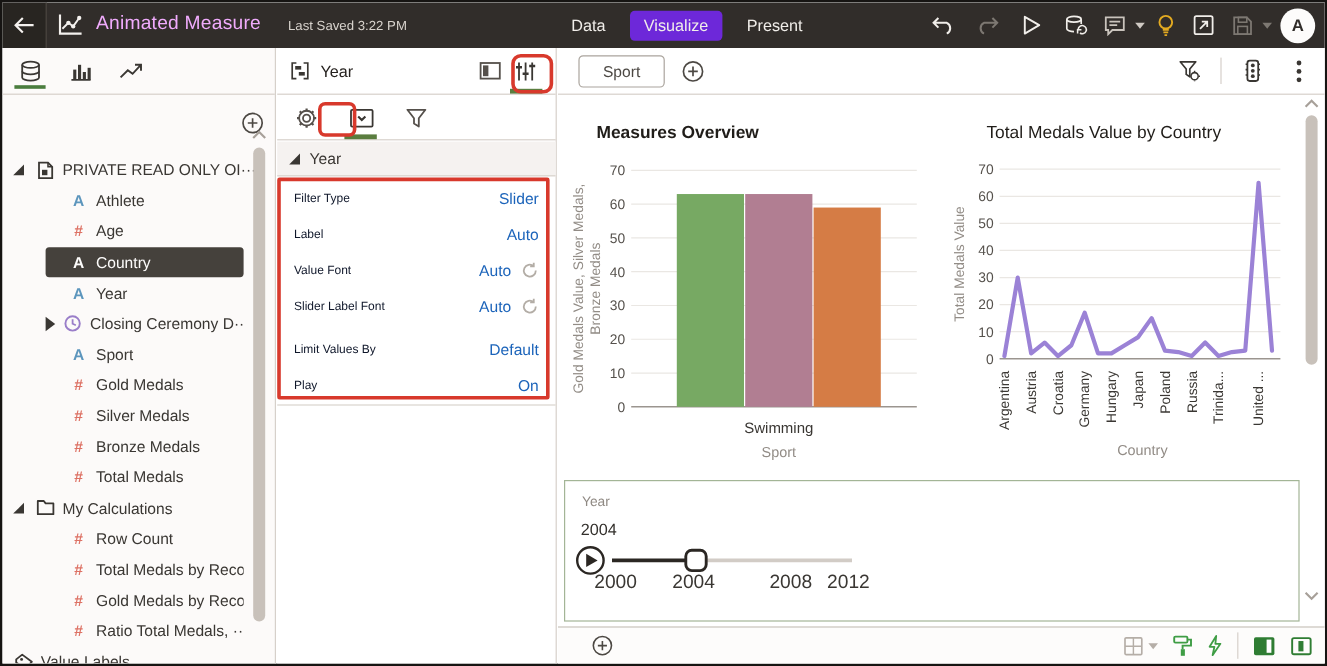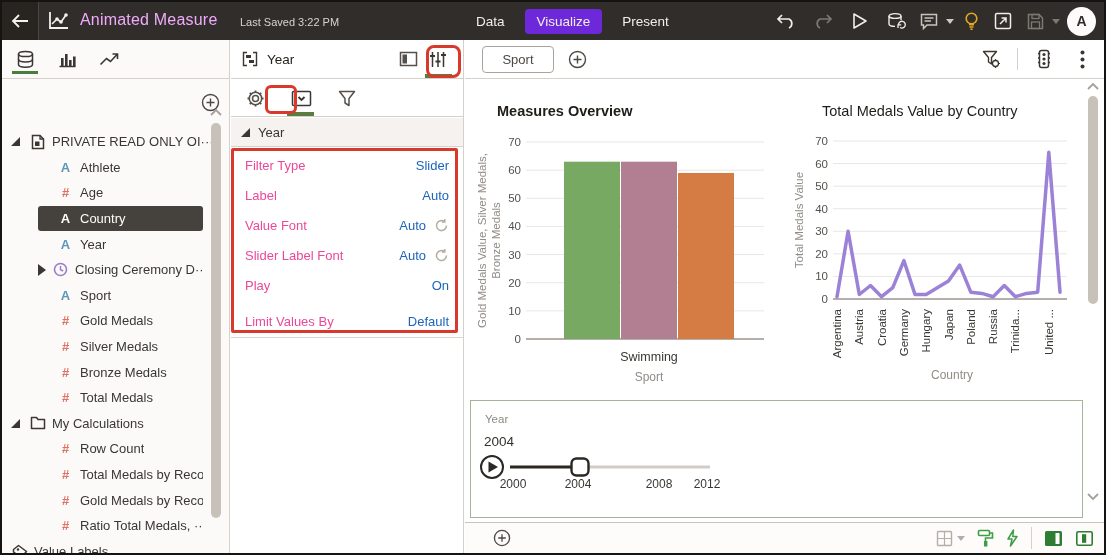--- a/index.html
+++ b/index.html
@@ -49,21 +49,21 @@
   .fp-title { font-size:13.5px; color:#26221f; margin-left:8px; flex:1;}
   .fp-hd-ic { position:relative; width:30px; height:34px; display:flex; align-items:center; justify-content:center; cursor:pointer;}
   .fp-hd-ic.active-green::after { content:""; position:absolute; left:2px; bottom:-2px; width:27px; height:4px; background:#5a7d3f;}
   .fp-toolbar { position:absolute; left:0; top:40px; width:100%; height:37px; border-bottom:1px solid #d6d0ca; display:flex; align-items:center; padding-left:12px; gap:22px;}
   .fp-tool { position:relative; width:24px; height:30px; display:flex; align-items:center; justify-content:center; cursor:pointer;}
   .fp-tool.active-green::after { content:""; position:absolute; left:-2px; bottom:-3px; width:27px; height:4px; background:#5a7d3f;}
   .fp-section { position:absolute; left:0; top:78px; width:100%; height:29px; background:#f5f2f0; border-bottom:1px solid #d9d3cd; display:flex; align-items:center; padding-left:10px; font-size:13px; color:#3a3733;}
   .fp-section .expander-open { width:0; height:0; border-left:9px solid transparent; border-bottom:9px solid #3a3733; margin-right:8px; }
   .fp-props { position:absolute; left:0; top:110px; width:100%; }
   .fp-row { height:30px; display:flex; align-items:center; padding:0 14px 0 14px; cursor:pointer;}
-  .fp-row .lbl { flex:1; font-size:13px; color:#ec4899; }
+  .fp-row .lbl { flex:1; font-size:10px; color:#0f172a; }
   .fp-row .val { font-size:13px; color:#1c64ba; }
   .fp-row .refresh { margin-left:8px; width:15px; display:flex; }
   .fp-props-border { position:absolute; left:0; top:297px; width:100%; border-bottom:1px solid #dad4ce;}
 
   
   .ann { position:absolute; border:3px solid #d8392c; pointer-events:none; z-index:50;}
 
   
   .canvas { position:absolute; left:463px; top:38px; right:0; bottom:0; background:#fff; }
   .cv-filterbar { position:absolute; left:0; top:0; width:100%; height:39px; border-bottom:1px solid #d6d0ca; display:flex; align-items:center; padding:0 10px 0 17px; }
@@ -71,21 +71,21 @@
   .cv-fb-right { margin-left:auto; display:flex; align-items:center; gap:14px; }
   .vdiv { width:1px; height:22px; background:#d6d0ca; }
   .cv-ic { width:24px; height:24px; display:flex; align-items:center; justify-content:center; cursor:pointer;}
 
   .chart-title { position:absolute; font-size:14.5px; color:#201d19; }
   .chart-svg { position:absolute; }
 
   .slider-panel { position:absolute; left:5px; top:360px; width:613px; height:118px; border:1px solid #a3b596; background:#fff; }
   .sl-label { position:absolute; left:14px; top:12px; font-size:11.5px; color:#8f8983; }
   .sl-value { position:absolute; left:13px; top:33px; font-size:13.5px; color:#33302c; }
-  .sl-ticks { position:absolute; left:0; top:76px; width:100%; height:16px; font-size:12px; color:#3a3733;}
+  .sl-ticks { position:absolute; left:0; top:76px; width:100%; height:16px; font-size:16px; color:#3a3733;}
   .sl-tick { position:absolute; transform:translateX(-50%); }
 
   .cv-scroll { position:absolute; right:3px; top:42px; width:16px; bottom:40px; }
   .cv-thumb { position:absolute; left:3px; top:14px; width:10px; height:208px; border-radius:5px; background:#c8c1ba; cursor:pointer;}
 
   .bottombar { position:absolute; left:0; bottom:0; width:100%; height:31px; background:#fdfcfb; border-top:1px solid #c9c3bc; display:flex; align-items:center; padding:0 10px 0 0;}
   .canvas-tab { position:relative; height:31px; display:flex; align-items:center; padding:0 18px 0 15px; font-size:13px; font-weight:bold; color:#26221f; cursor:pointer;}
   .canvas-tab::after { content:""; position:absolute; left:2px; bottom:0; right:8px; height:4px; background:#49703d; }
   .bb-right { margin-left:auto; display:flex; align-items:center; gap:12px; }
   svg { display:block; }
@@ -370,27 +370,27 @@
         </div>
         <div class="fp-row">
           <span class="lbl">Slider Label Font</span>
           <span class="val" style="color:#1c64ba">Auto</span>
           <span class="refresh">
             <svg width="15" height="15" viewBox="0 0 15 15">
               <path d="M12.5 7.5 A5 5 0 1 1 10.6 3.6 M10.8 1 L10.8 4 L7.8 4" stroke="#b3ada6" stroke-width="1.5" fill="none"></path>
             </svg>
           </span>
         </div>
+        <div class="fp-row" style="margin-top: 6px;">
+          <span class="lbl">Limit Values By</span>
+          <span class="val" style="color:#1c64ba">Default</span>
+        </div>
         <div class="fp-row">
           <span class="lbl">Play</span>
           <span class="val" style="color:#1c64ba">On</span>
-        </div>
-        <div class="fp-row" style="margin-top: 6px;">
-          <span class="lbl">Limit Values By</span>
-          <span class="val" style="color:#1c64ba">Default</span>
         </div>
       </div>
     <div class="fp-props-border"></div>
   </div>
 
   <div class="ann" style="left:424px; top:43px; width:35px; height:33px; border-radius:8px;"></div>
   <div class="ann" style="left:263px; top:83px; width:32px; height:29px; border-radius:6px;"></div>
   <div class="ann" style="left:229px; top:146px; width:227px; height:185px; border-radius:2px;"></div>
 
   <div class="canvas">

